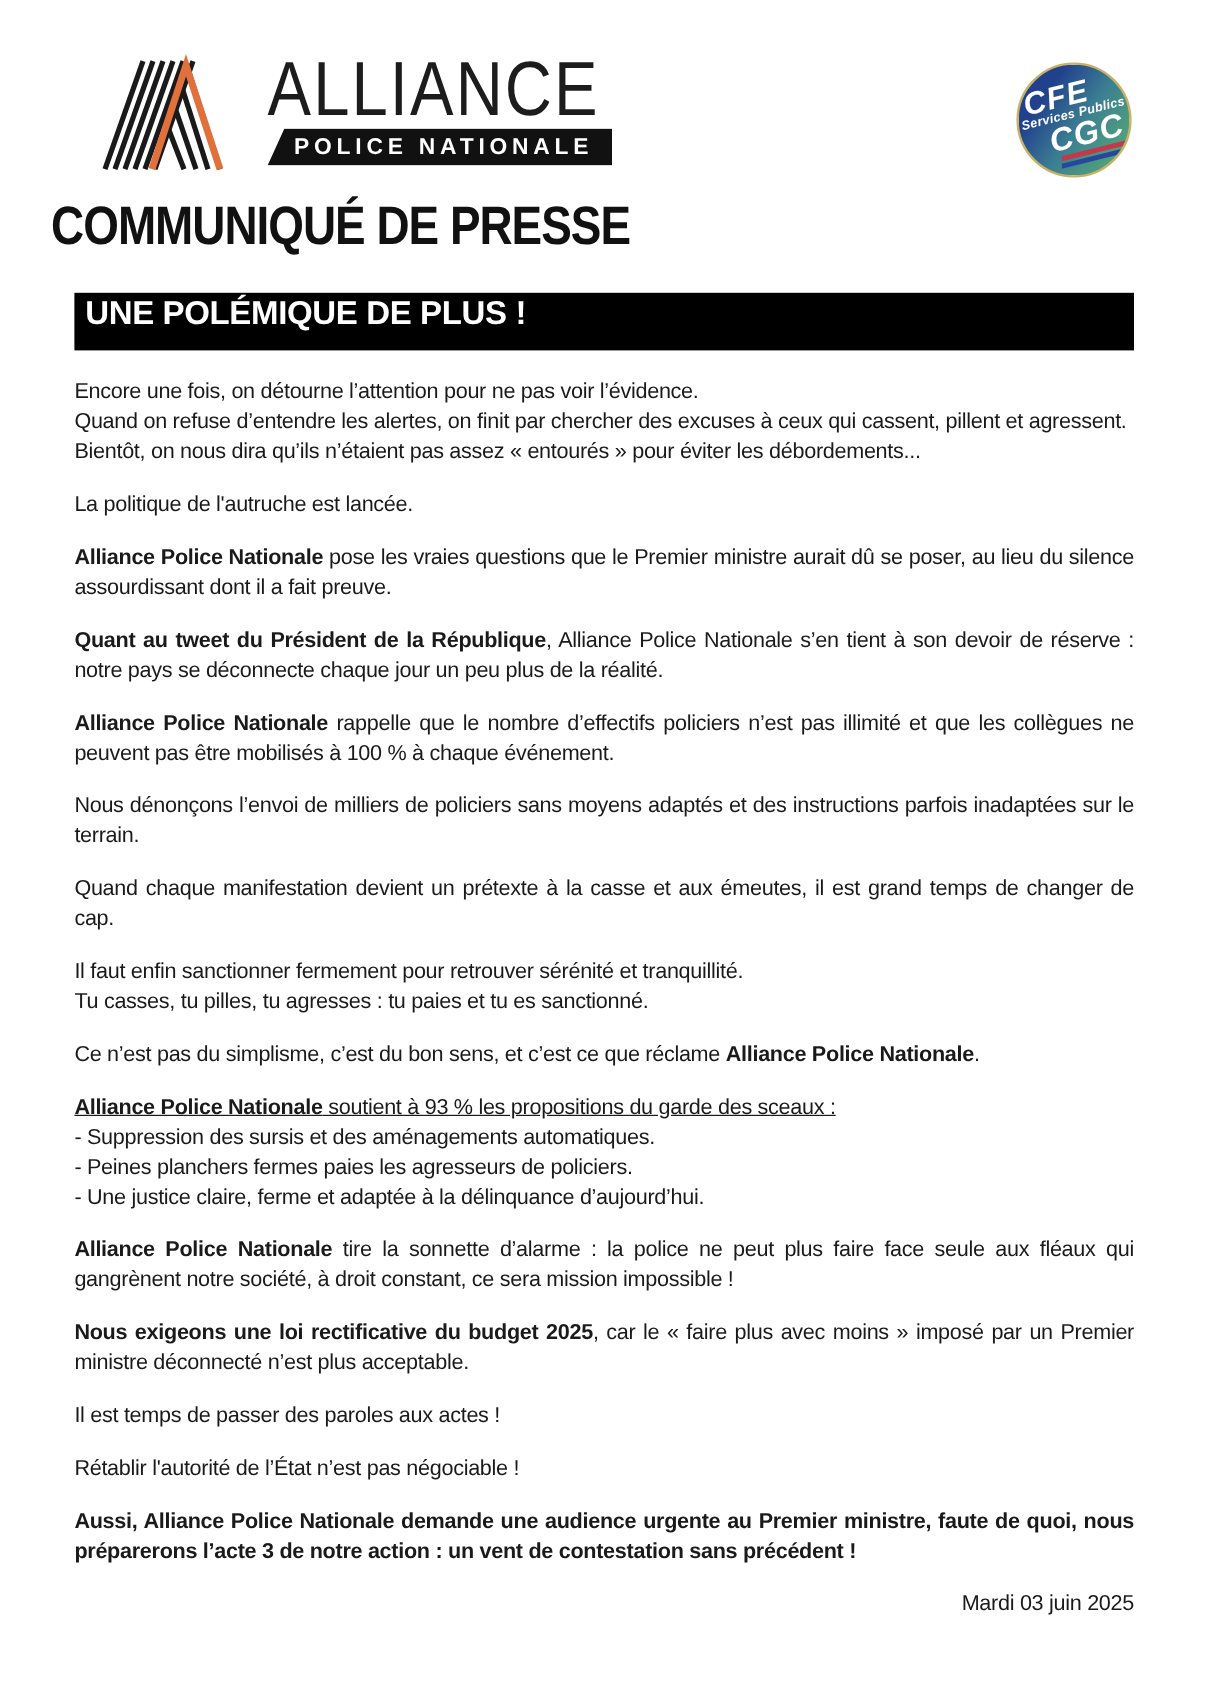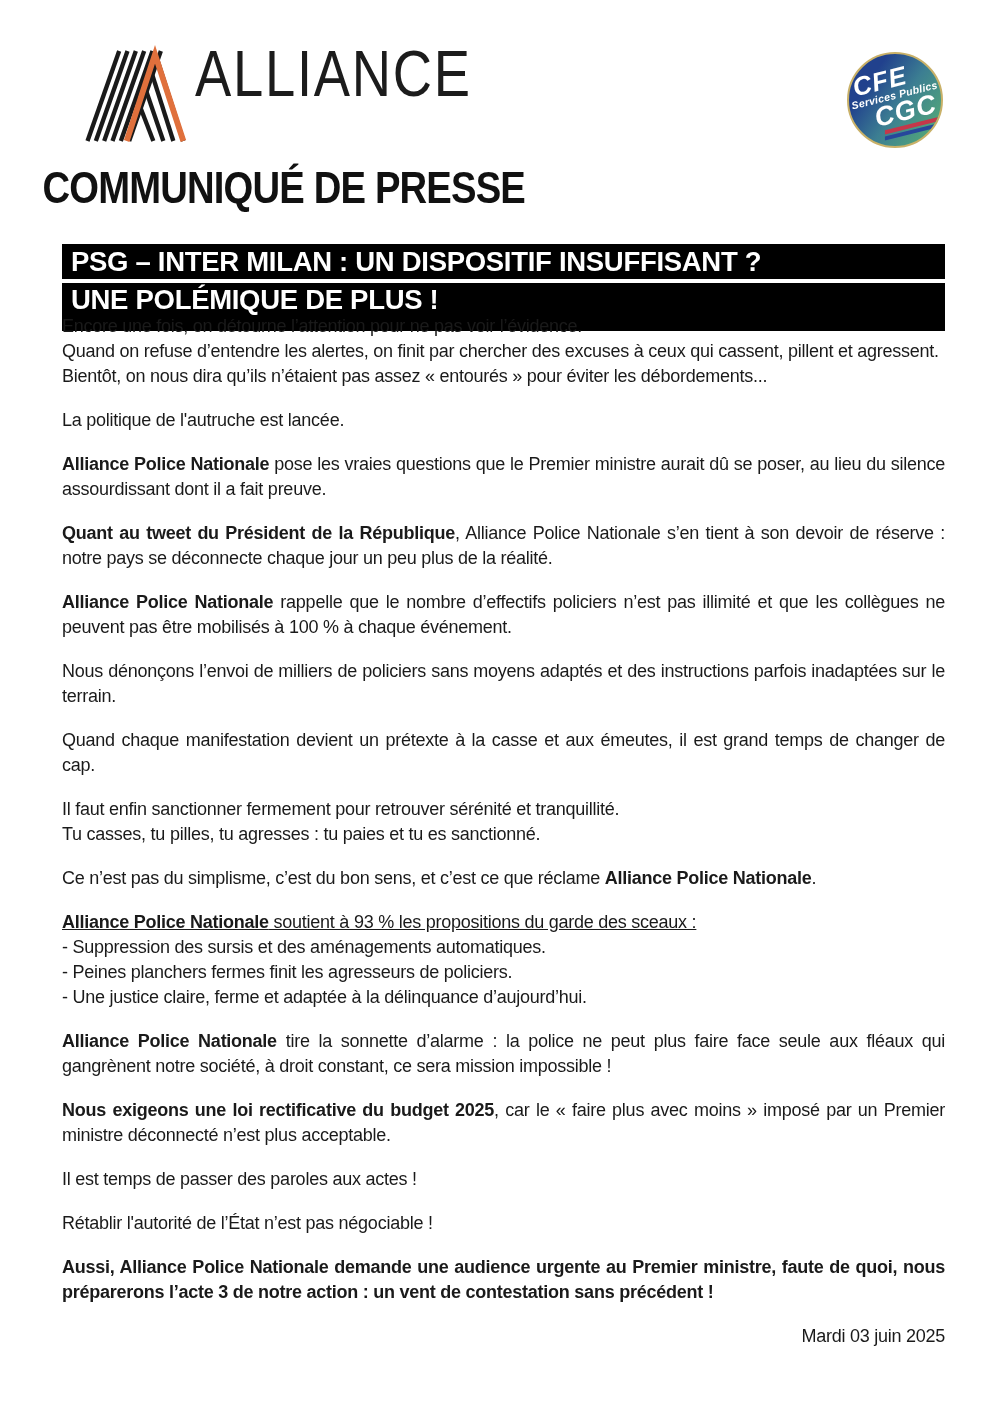--- a/index.html
+++ b/index.html
@@ -8,21 +8,21 @@
     width:1005px; height:1422px;
     background:#ffffff;
     font-family:"Liberation Sans", sans-serif;
     color:#1a1a1a;
     overflow:hidden;
   }
 
   
   .logo-row {
     position:absolute; top:44px; left:85px;
-    display:flex; gap:0; align-items:flex-start;
+    display:flex; gap:28px; align-items:flex-start;
   }
   .logo-mark { width:110px; height:104px; }
   .logo-text { display:flex; flex-direction:column; }
   .wordmark {
     font-size:64px; line-height:60px; font-weight:400;
     letter-spacing:2px; color:#1c1c1c; white-space:nowrap;
     transform:scaleX(0.85); transform-origin:left center;
   }
   .pn-bar {
     margin-top:3px; display:inline-block; align-self:flex-start;
@@ -100,60 +100,60 @@
       <g stroke="#1a1a1a" stroke-width="5.2" fill="none">
         <line x1="62" y1="58" x2="82" y2="110"></line>
         <line x1="70" y1="40" x2="94" y2="110"></line>
         <line x1="78" y1="22" x2="106" y2="110"></line>
         <line x1="86" y1="10" x2="118" y2="110"></line>
       </g>
       <path d="M50,110 L84,6 L118,110" stroke="#E0703C" stroke-width="7" fill="none"></path>
     </svg>
     <div class="logo-text">
       <div class="wordmark">ALLIANCE</div>
+      <div class="pn-bar">POLICE NATIONALE</div>
     </div>
   </div>
 
   <div class="badge">
     <div class="badge-inner">
       <div class="badge-cfe">CFE</div>
       <div class="badge-sp">Services Publics</div>
       <div class="badge-cgc">CGC</div>
       <div class="badge-stripes">
         <div class="red"></div>
         <div class="blue"></div>
       </div>
     </div>
   </div>
 
   <div class="title-wrap">
     <div class="title">COMMUNIQUÉ DE PRESSE</div>
   </div>
 
   <div class="banners">
-    <div class="banner first">PSG – INTER MILAN : UN DISPOSITIF INSUFFISANT ?</div>
     <div class="banner second">UNE POLÉMIQUE DE PLUS !</div>
   </div>
 
   <div class="bodytext" id="body-paragraphs">
       <p><span>Encore une fois, on détourne l’attention pour ne pas voir l’évidence.</span></p>
       <p><span>Quand on refuse d’entendre les alertes, on finit par chercher des excuses à ceux qui cassent, pillent et agressent.</span></p>
       <p><span>Bientôt, on nous dira qu’ils n’étaient pas assez « entourés » pour éviter les débordements...</span></p>
       <p class="gap"><span>La politique de l'autruche est lancée.</span></p>
       <p class="gap"><span class="b">Alliance Police Nationale</span><span> pose les vraies questions que le Premier ministre aurait dû se poser, au lieu du silence assourdissant dont il a fait preuve.</span></p>
       <p class="gap"><span class="b">Quant au tweet du Président de la République</span><span>, Alliance Police Nationale s’en tient à son devoir de réserve : notre pays se déconnecte chaque jour un peu plus de la réalité.</span></p>
       <p class="gap"><span class="b">Alliance Police Nationale</span><span> rappelle que le nombre d’effectifs policiers n’est pas illimité et que les collègues ne peuvent pas être mobilisés à 100 % à chaque événement.</span></p>
       <p class="gap"><span>Nous dénonçons l’envoi de milliers de policiers sans moyens adaptés et des instructions parfois inadaptées sur le terrain.</span></p>
       <p class="gap"><span>Quand chaque manifestation devient un prétexte à la casse et aux émeutes, il est grand temps de changer de cap.</span></p>
       <p class="gap"><span>Il faut enfin sanctionner fermement pour retrouver sérénité et tranquillité.</span></p>
       <p><span>Tu casses, tu pilles, tu agresses : tu paies et tu es sanctionné.</span></p>
       <p class="gap"><span>Ce n’est pas du simplisme, c’est du bon sens, et c’est ce que réclame </span><span class="b">Alliance Police Nationale</span><span>.</span></p>
       <p class="gap u"><span class="b">Alliance Police Nationale</span><span> soutient à 93 % les propositions du garde des sceaux :</span></p>
       <p><span>- Suppression des sursis et des aménagements automatiques.</span></p>
-      <p><span>- Peines planchers fermes finit les agresseurs de policiers.</span></p>
+      <p><span>- Peines planchers fermes paies les agresseurs de policiers.</span></p>
       <p><span>- Une justice claire, ferme et adaptée à la délinquance d’aujourd’hui.</span></p>
       <p class="gap"><span class="b">Alliance Police Nationale</span><span> tire la sonnette d’alarme : la police ne peut plus faire face seule aux fléaux qui gangrènent notre société, à droit constant, ce sera mission impossible !</span></p>
       <p class="gap"><span class="b">Nous exigeons une loi rectificative du budget 2025</span><span>, car le « faire plus avec moins » imposé par un Premier ministre déconnecté n’est plus acceptable.</span></p>
       <p class="gap"><span>Il est temps de passer des paroles aux actes !</span></p>
       <p class="gap"><span>Rétablir l'autorité de l’État n’est pas négociable !</span></p>
       <p class="gap"><span class="b">Aussi, Alliance Police Nationale demande une audience urgente au Premier ministre, faute de quoi, nous préparerons l’acte 3 de notre action : un vent de contestation sans précédent !</span></p>
       <div class="date">Mardi 03 juin 2025</div>
     </div>
 
 </div>

